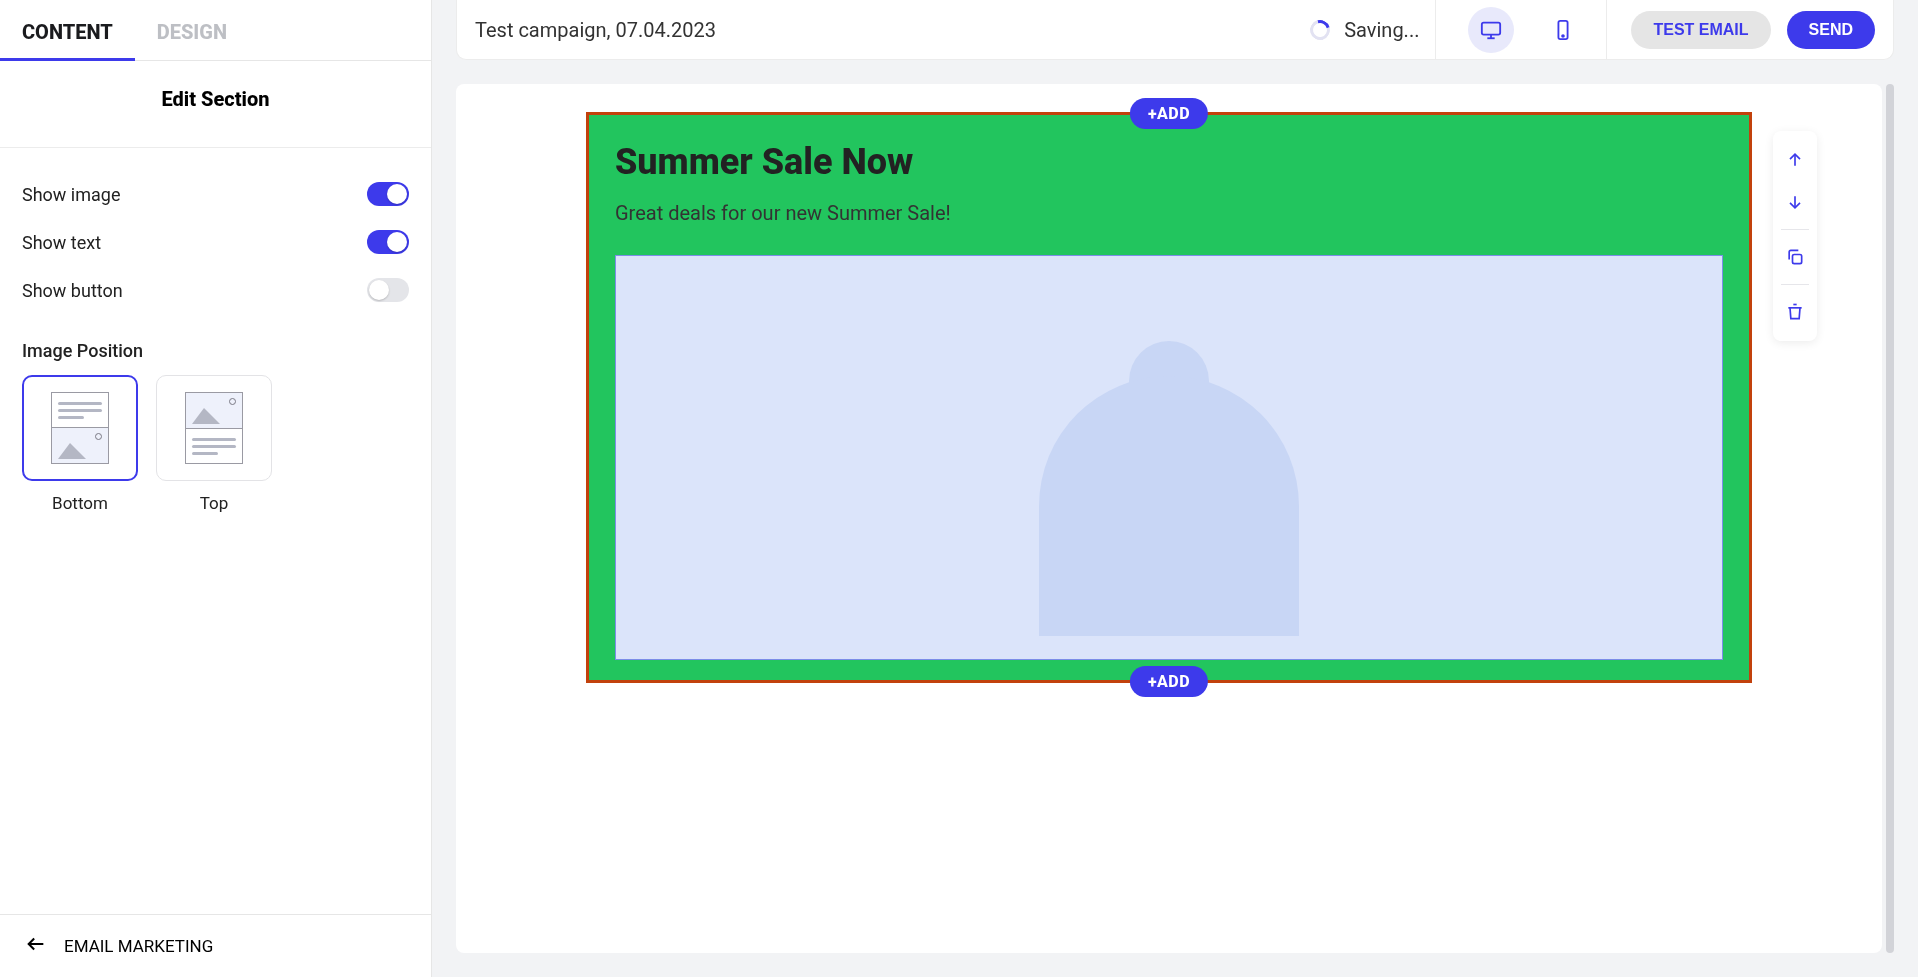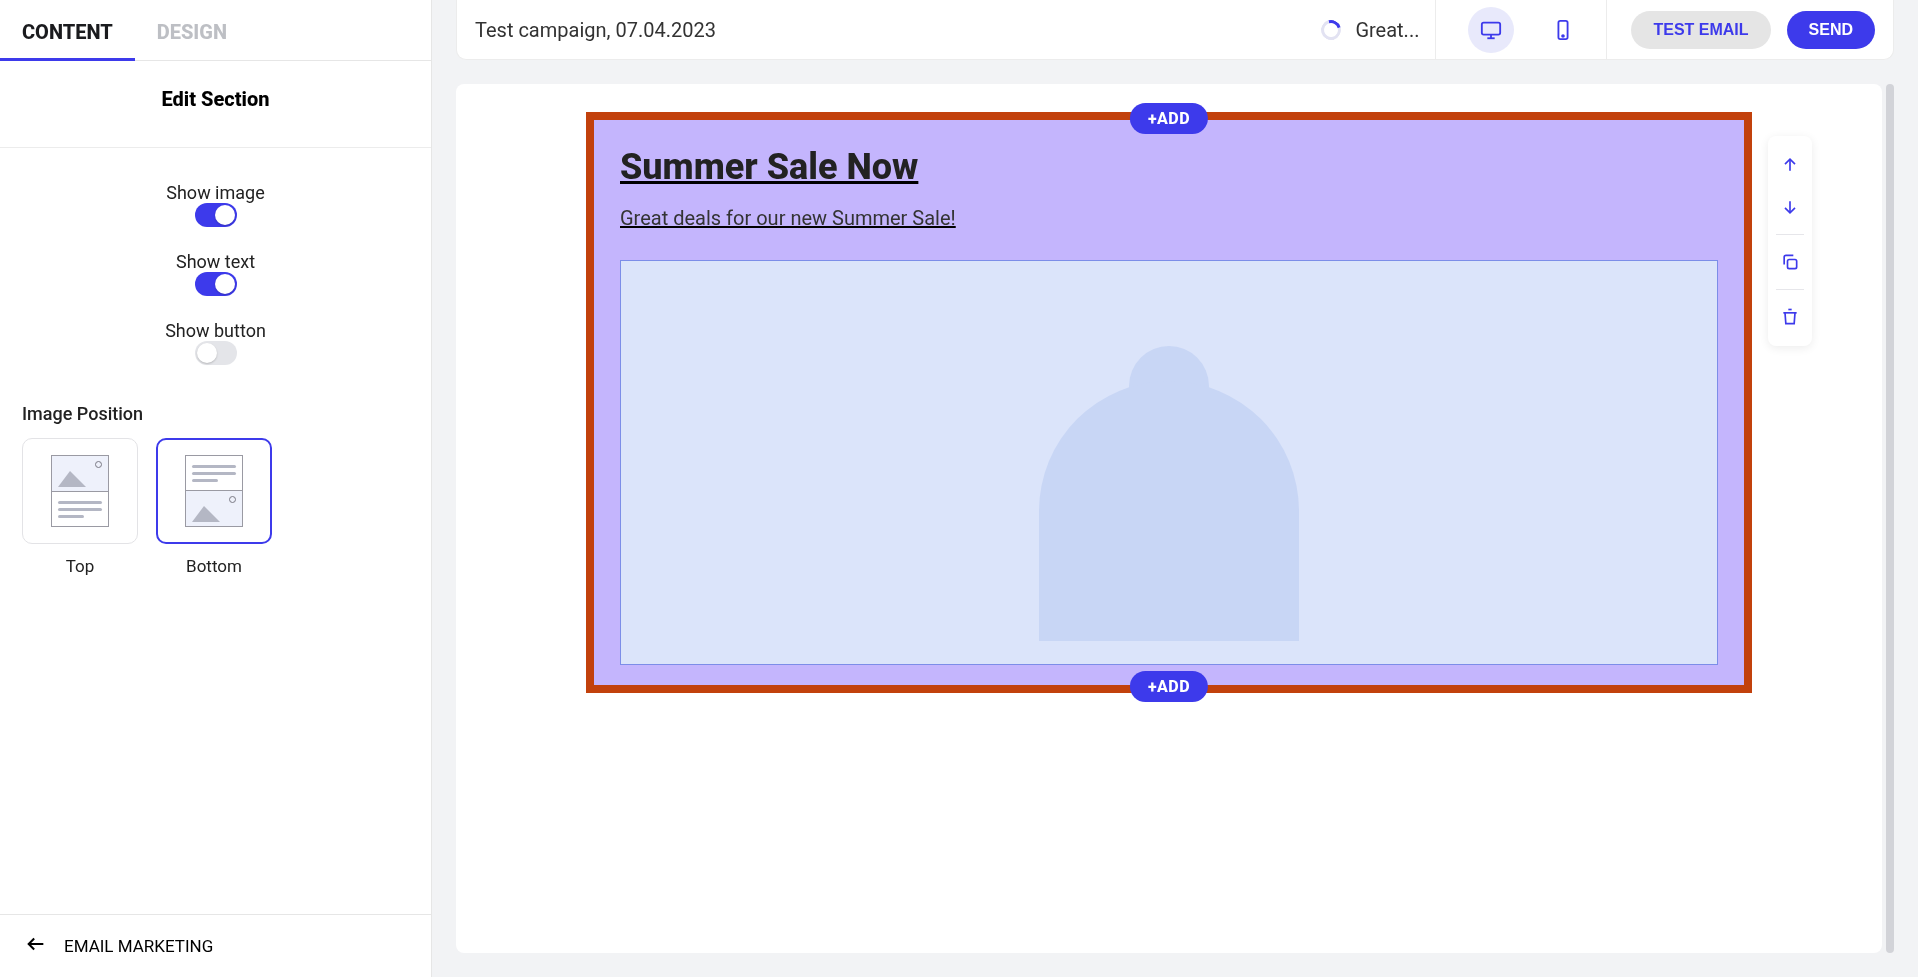--- a/index.html
+++ b/index.html
@@ -57,21 +57,20 @@
     overflow: auto;
   }
 
   .toggle-row {
     display: flex;
     align-items: center;
     justify-content: space-between;
     padding: 12px 0;
     font-size: 18px;
     color: #222;
-    flex-direction: column;
   }
 
   .toggle {
     width: 42px;
     height: 24px;
     border-radius: 12px;
     position: relative;
     background: #e4e5e9;
     cursor: pointer;
   }
@@ -261,25 +260,24 @@
   .canvas {
     background: #fff;
     border-radius: 8px;
     padding: 28px 40px 28px 40px;
     margin-right: 12px;
     min-height: 100%;
     position: relative;
   }
 
   .selection {
-    border: 8px solid #c2410c;
+    border: 3px solid #c2410c;
     padding: 26px 26px 20px 26px;
     position: relative;
-    background: #c4b5fd;
-    text-decoration: underline;
+    background: #22c55e;
   }
   .add-pill {
     position: absolute;
     left: 50%; transform: translateX(-50%);
     background: #3d3aeb;
     color: #fff;
     font-weight: 800;
     font-size: 16px;
     padding: 6px 18px;
     border-radius: 18px;
@@ -409,52 +407,52 @@
         <span>Show button</span>
         <div class="toggle">
             <div class="knob"></div>
           </div>
       </div>
 
 
       <div class="group-label">Image Position</div>
 
       <div class="pos-options">
+        <div class="pos-card selected">
+          <div class="pos-box">
+            <div class="pos-inner">
+              <div class="pos-lines">
+                  <div class="ln"></div>
+                  <div class="ln"></div>
+                  <div class="ln short"></div>
+                </div>
+              <div class="pos-img bottom">
+                  <div class="sun"></div>
+                  <div class="mtn"></div>
+                </div>
+            </div>
+          </div>
+          <div class="pos-caption">Bottom</div>
+        </div>
         <div class="pos-card">
           <div class="pos-box">
             <div class="pos-inner">
               <div class="pos-img">
                   <div class="sun"></div>
                   <div class="mtn"></div>
                 </div>
               <div class="pos-lines">
                   <div class="ln"></div>
                   <div class="ln"></div>
                   <div class="ln short"></div>
                 </div>
             </div>
           </div>
           <div class="pos-caption">Top</div>
         </div>
-        <div class="pos-card selected">
-          <div class="pos-box">
-            <div class="pos-inner">
-              <div class="pos-lines">
-                  <div class="ln"></div>
-                  <div class="ln"></div>
-                  <div class="ln short"></div>
-                </div>
-              <div class="pos-img bottom">
-                  <div class="sun"></div>
-                  <div class="mtn"></div>
-                </div>
-            </div>
-          </div>
-          <div class="pos-caption">Bottom</div>
-        </div>
       </div>
 
     </div>
 
     <div class="back-bar">
       <span class="arrow-left">
         <svg viewBox="0 0 24 24" fill="none" stroke="currentColor" stroke-width="2.2">
             <path d="M20 12H4"></path>
             <path d="M10 6l-6 6 6 6"></path>
           </svg>
@@ -463,21 +461,21 @@
     </div>
   </aside>
 
   <main class="main">
 
     <div class="topbar">
       <div class="campaign-title">Test campaign, 07.04.2023</div>
 
       <div class="saving-wrap">
         <div class="spinner"></div>
-        <span class="saving-text">Great...</span>
+        <span class="saving-text">Saving...</span>
       </div>
 
       <div class="device-switch">
         <div class="dev-btn active">
           <svg viewBox="0 0 24 24" fill="none" stroke="currentColor" stroke-width="2">
               <rect x="2" y="4" width="20" height="13" rx="2"></rect>
               <path d="M8 21h8"></path>
               <path d="M12 17v4"></path>
             </svg>
         </div>

